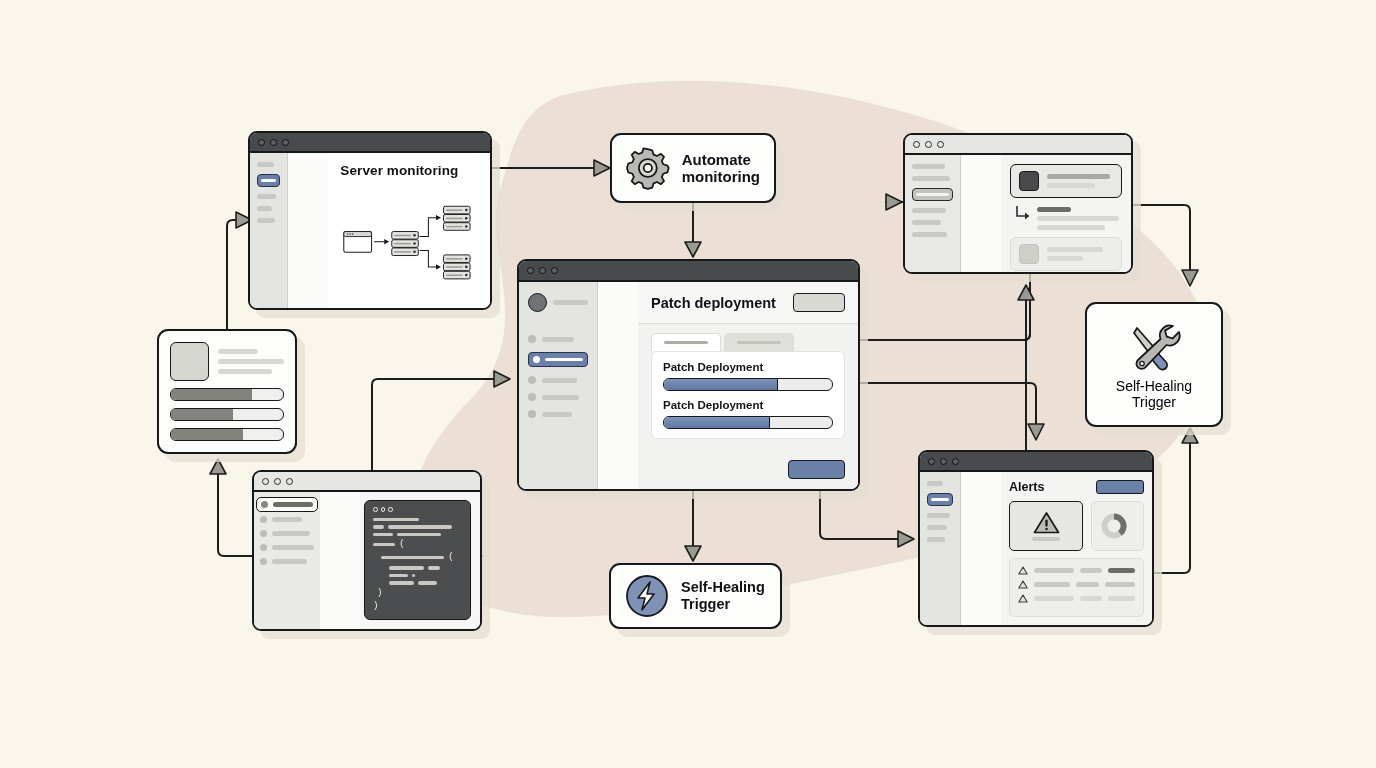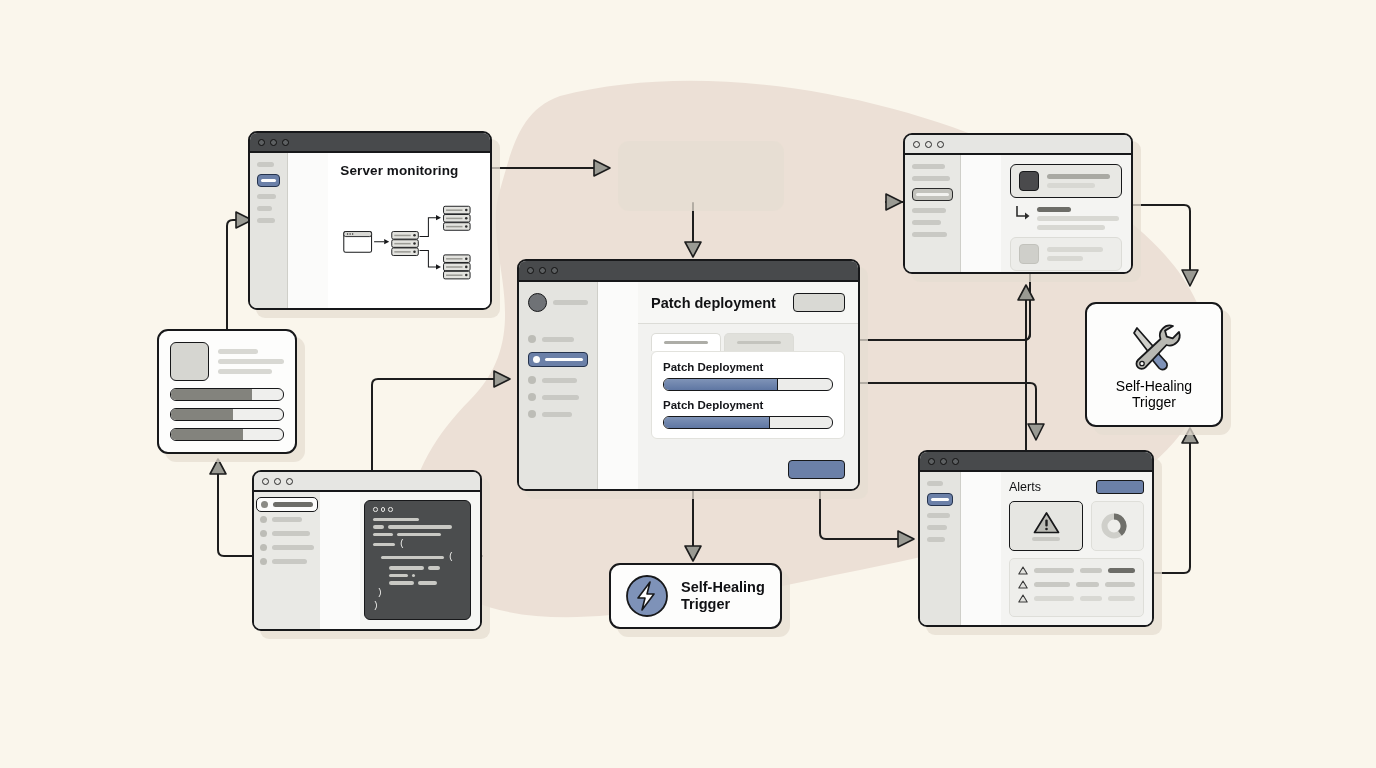--- a/index.html
+++ b/index.html
@@ -118,21 +118,21 @@
   
   #n-selfheal-r{left:1085px;top:302px;width:138px;height:125px;
     display:flex;flex-direction:column;align-items:center;justify-content:center;gap:4px;}
   #n-selfheal-r .lbl{font-size:14px;text-align:center;}
 
   
   #n-alerts{left:918px;top:450px;width:236px;height:177px;}
   #n-alerts .sidebar{width:52px;background:#e4e4e0;}
   #n-alerts .content{background:#f4f4f2;padding:8px;display:flex;flex-direction:column;gap:7px;}
   .al-head{display:flex;align-items:center;justify-content:space-between;}
-  .al-title{font-size:12.5px;font-weight:normal;color:#111214;}
+  .al-title{font-size:12.5px;font-weight:bold;color:#111214;}
   .al-btn{width:46px;height:12px;border:1.5px solid #17181a;border-radius:3px;background:#6b80a8;}
   .al-cards{display:flex;gap:8px;height:50px;}
   .al-card{border-radius:5px;box-sizing:border-box;display:flex;align-items:center;justify-content:center;}
   .al-card.warn{flex:0 0 74px;border:1.8px solid #17181a;background:#e6e6e2;flex-direction:column;gap:3px;}
   .al-card.chart{flex:1;border:1.4px solid #dedeD9;background:#eeeeeb;gap:7px;padding:0 8px;}
   .al-list{flex:1;border:1.4px solid #dedeD9;background:#eeeeeb;border-radius:5px;padding:7px 8px;
            display:flex;flex-direction:column;gap:5px;}
   .al-li{display:flex;align-items:center;gap:6px;}
 
   
@@ -311,20 +311,31 @@
                 <rect x="164" y="107" width="42" height="12" rx="2.5" fill="#e3e3df" stroke="#17181a" stroke-width="1.5"></rect>
                 <rect x="168" y="112" width="26" height="2.4" fill="#9b9b95"></rect>
                 <circle cx="200" cy="113" r="2" fill="#2c2c2c"></circle>
               </g>
           </g>
         </svg>
       </div>
     </div>
   </div>
 
+  <div class="node chip" id="n-automate">
+    <svg width="44" height="44" viewBox="0 0 44 44">
+      <path d="M22 3 l4.4 1.2 1.4 4.3 3.4 1.4 4-2.2 3.1 3.1 -2.2 4 1.4 3.4 4.3 1.4 L43 22 l-1.2 4.4 -4.3 1.4 -1.4 3.4 2.2 4 -3.1 3.1 -4-2.2 -3.4 1.4 -1.4 4.3 L22 43 l-4.4-1.2 -1.4-4.3 -3.4-1.4 -4 2.2 -3.1-3.1 2.2-4 -1.4-3.4 -4.3-1.4 L1 22 l1.2-4.4 4.3-1.4 1.4-3.4 -2.2-4 3.1-3.1 4 2.2 3.4-1.4 1.4-4.3z" fill="#b9b9b3" stroke="#17181a" stroke-width="1.8" stroke-linejoin="round"></path>
+      <circle cx="22" cy="22" r="9" fill="#d8d8d3" stroke="#17181a" stroke-width="1.8"></circle>
+      <circle cx="22" cy="22" r="4.2" fill="#fbfbfa" stroke="#17181a" stroke-width="1.8"></circle>
+    </svg>
+    <div class="lbl">
+      <div>Automate</div>
+      <div>monitoring</div>
+    </div>
+  </div>
 
   <div class="node win" id="n-topright">
     <div class="titlebar tb-light">
       <span class="dot"></span>
       <span class="dot"></span>
       <span class="dot"></span>
     </div>
     <div class="winbody">
       <div class="sidebar">
         <div class="bar" style="width:80%"></div>

